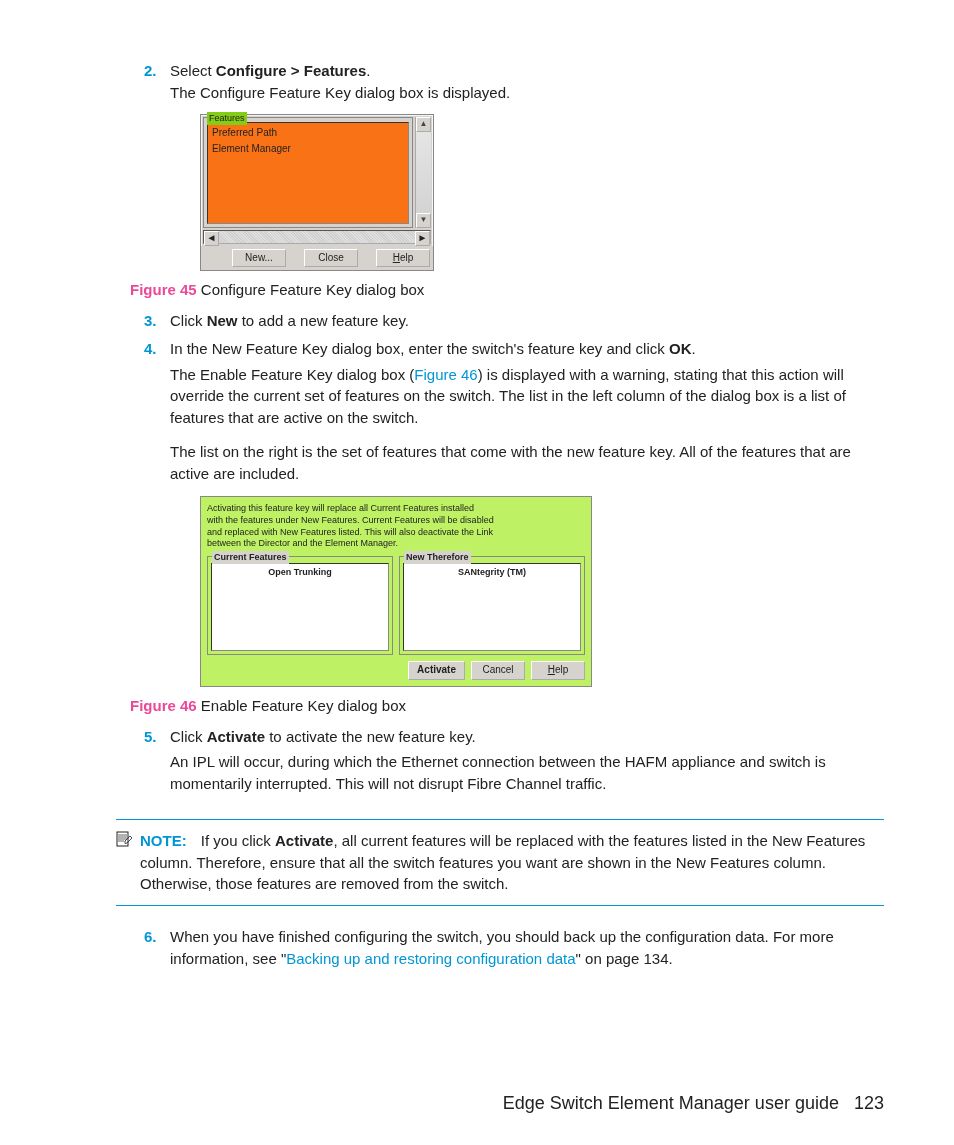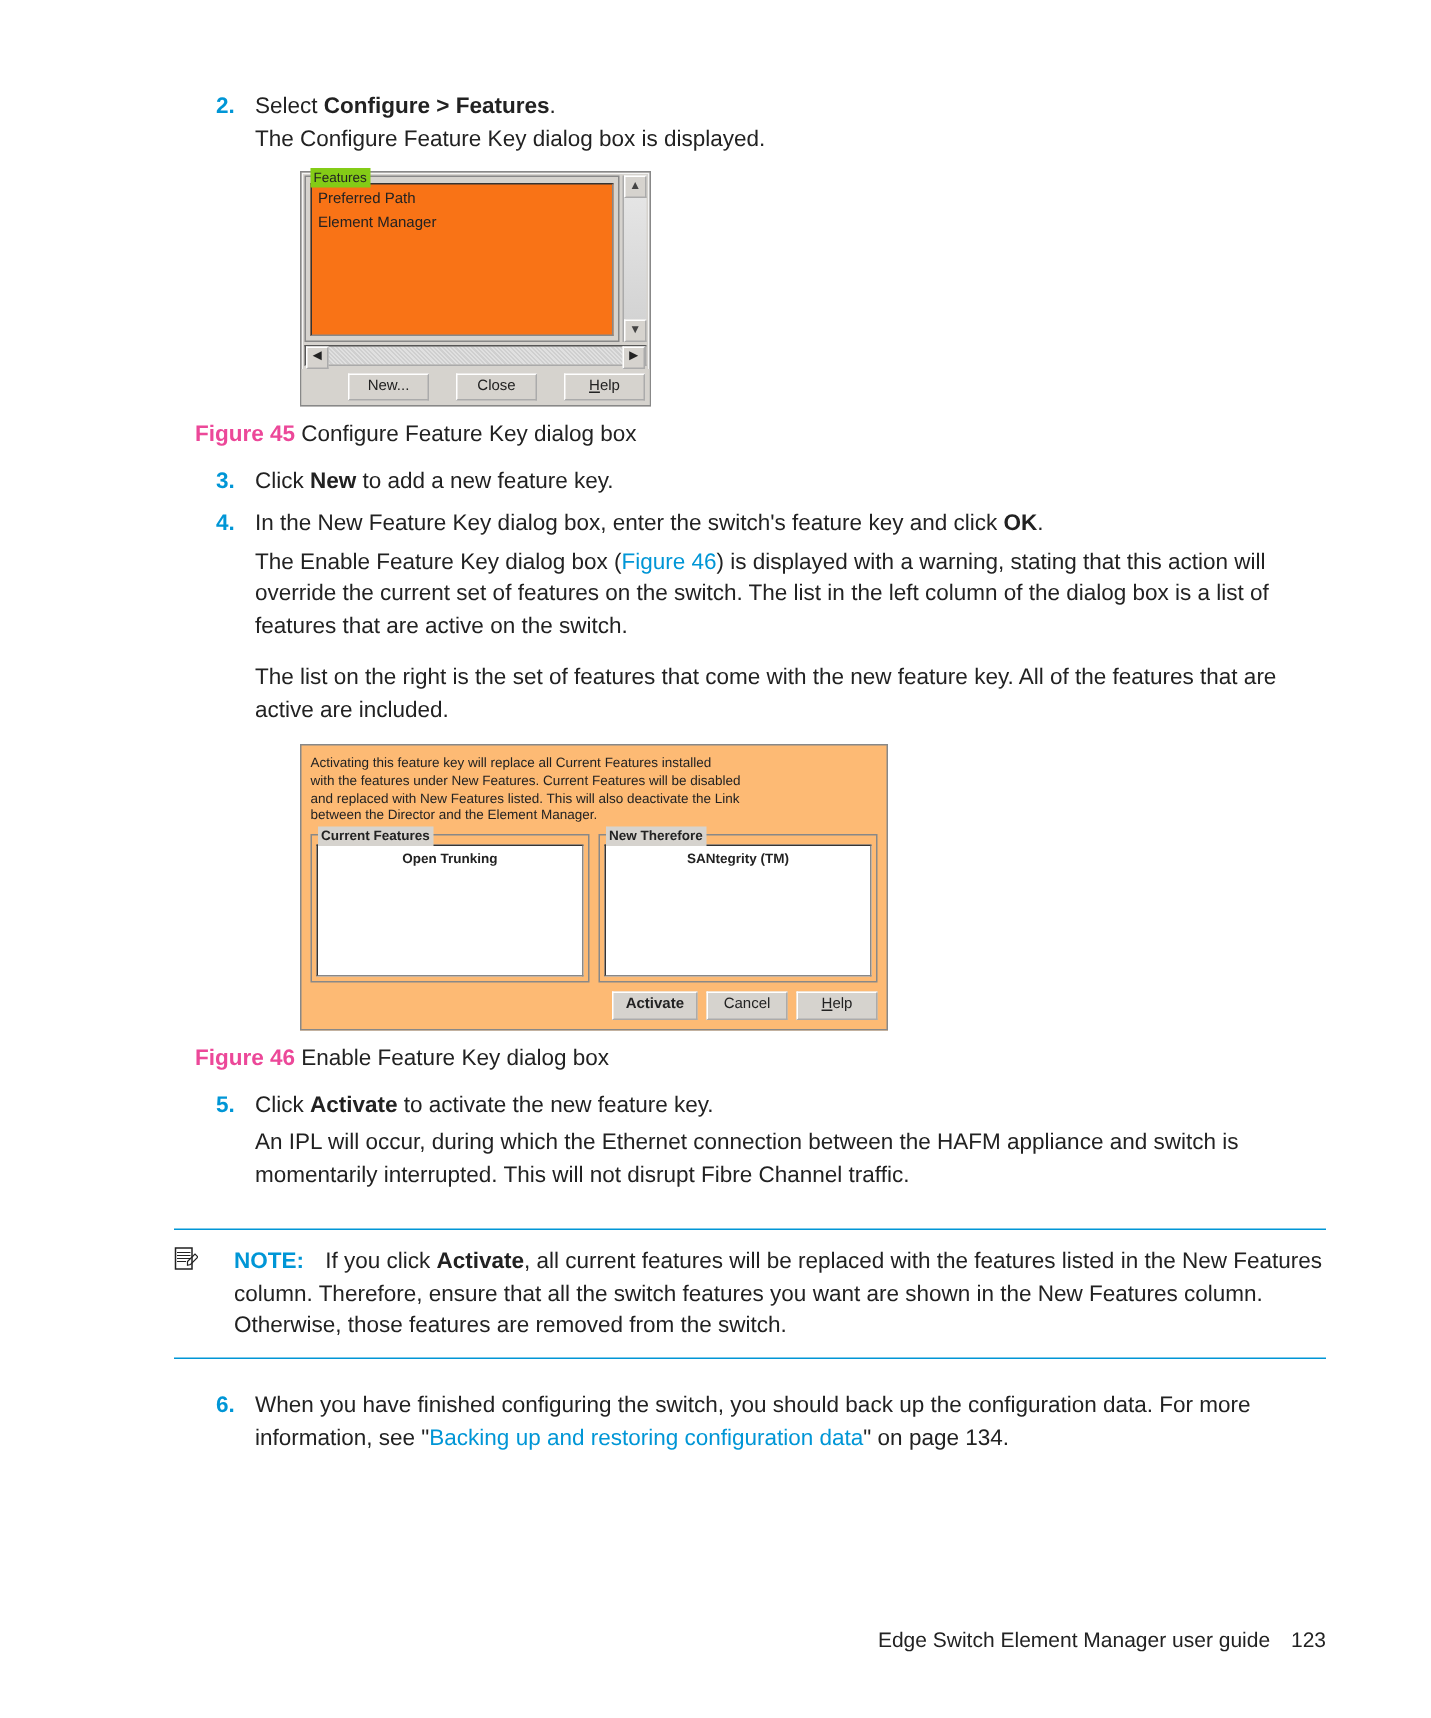--- a/index.html
+++ b/index.html
@@ -127,21 +127,21 @@
     padding: 1px 8px;
     background: #d6d3ce;
     border: 1px outset #fff;
     min-width: 36px;
     text-align: center;
   }
   .winbtn .ul { text-decoration: underline; }
   
   .dlg2 {
     width: 378px;
-    background: #fdba74;
+    background: #bef264;
     border: 1px solid #888;
     margin: 12px 16px 10px 30px;
     font-family: Tahoma, Arial, sans-serif;
     font-size: 10px;
     padding: 6px;
   }
   .dlg2-warn {
     font-size: 9px;
     line-height: 1.3;
     margin-bottom: 6px;
@@ -185,39 +185,39 @@
   .note-container {
     margin: 24px 0 20px -14px;
   }
   .note-rule {
     height: 1px;
     background: #0096d6;
     margin: 4px 0;
   }
   .note-body {
     display: flex;
-    gap: 22px;
+    gap: 6px;
     padding: 6px 0;
     line-height: 1.45;
   }
   .note-icon {
     flex: 0 0 18px;
     padding-top: 1px;
   }
   .note-icon svg { width: 16px; height: 16px; }
   .note-label {
     color: #0096d6;
     font-weight: bold;
     margin-right: 10px;
   }
   .footer {
     position: absolute;
     right: 70px;
-    bottom: 44px;
-    font-size: 14px;
+    bottom: 31px;
+    font-size: 18px;
     margin-left: 48px;
   }
   .footer .pg { margin-left: 10px; }
 </style>
 </head>
 <body>
 
 <div class="page">
 
 <ol class="steps">

